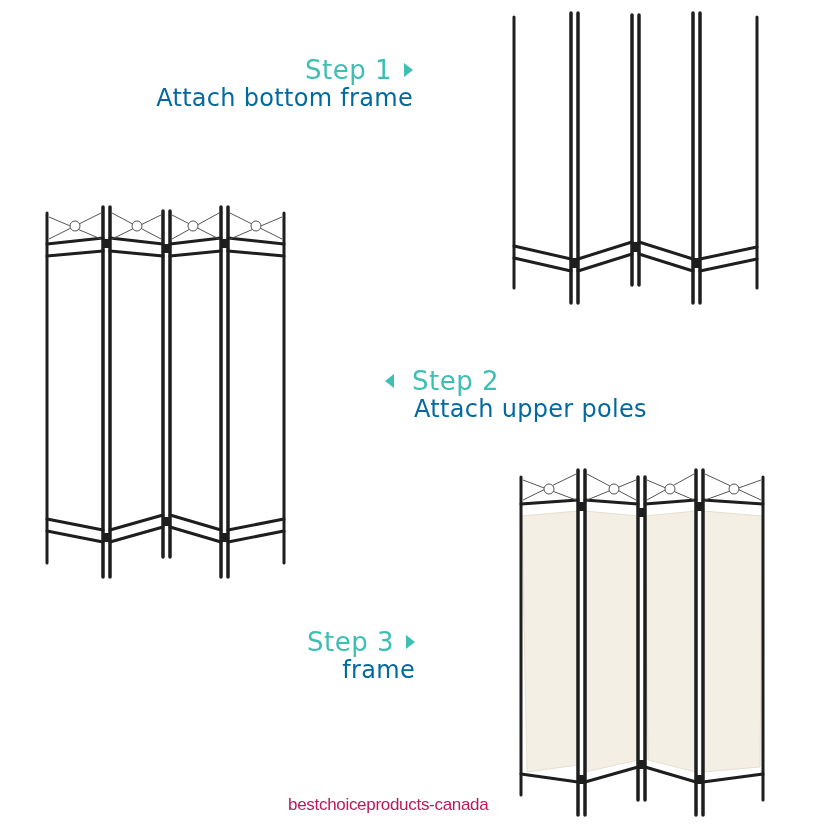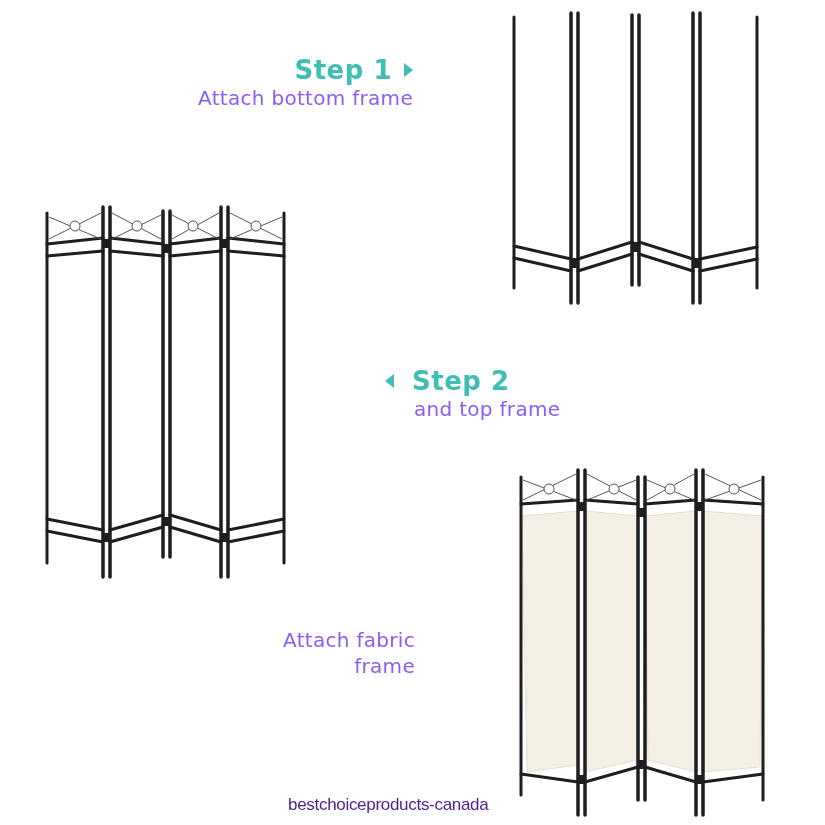--- a/index.html
+++ b/index.html
@@ -13,30 +13,30 @@
       position: relative;
       overflow: hidden;
       font-family: "DejaVu Sans", sans-serif;
     }
     .step-block {
       position: absolute;
     }
     .step-title {
       color: #3fbfb4;
       font-size: 26px;
-      font-weight: bold;
+      font-weight: normal;
       letter-spacing: 0.5px;
       line-height: 30px;
       white-space: nowrap;
       display: flex;
       align-items: center;
     }
     .step-desc {
-      color: #8b5cf6;
-      font-size: 20px;
+      color: #0369a1;
+      font-size: 24px;
       line-height: 26px;
       font-weight: normal;
       letter-spacing: 0.3px;
       white-space: nowrap;
     }
     .align-right { text-align: right; }
     .align-right .step-title { justify-content: flex-end; }
     .arrow-right {
       display: inline-block;
       width: 0; height: 0;
@@ -62,21 +62,21 @@
       position: absolute;
     }
     #ill-step1 { left: 500px; top: 10px; width: 280px; height: 300px; }
     #ill-step2 { left: 30px; top: 195px; width: 270px; height: 390px; }
     #ill-step3 { left: 505px; top: 460px; width: 280px; height: 360px; }
 
     .watermark {
       position: absolute;
       left: 288px;
       top: 795px;
-      color: #4c1d95;
+      color: #be185d;
       font-family: "Liberation Sans", sans-serif;
       font-size: 17px;
       letter-spacing: -0.3px;
       white-space: nowrap;
     }
   </style>
 </head>
 <body>
 
 <div class="step-block align-right" id="step1">
@@ -85,25 +85,28 @@
     <span class="arrow-right"></span>
   </div>
   <div class="step-desc">Attach bottom frame</div>
 </div>
 
 <div class="step-block" id="step2">
   <div class="step-title">
     <span class="arrow-left"></span>
     <span>Step 2</span>
   </div>
-  <div class="step-desc">and top frame</div>
+  <div class="step-desc">Attach upper poles</div>
 </div>
 
 <div class="step-block align-right" id="step3">
-  <div class="step-desc">Attach fabric</div>
+  <div class="step-title">
+    <span>Step 3</span>
+    <span class="arrow-right"></span>
+  </div>
   <div class="step-desc">frame</div>
 </div>
 
 <div class="illustration" id="ill-step1">
   <svg width="280" height="300" viewBox="0 0 280 300">
     <g stroke="#1e1e1e" stroke-linecap="round" fill="none">
 
       <line x1="14" y1="7" x2="14" y2="278" stroke-width="3"></line>
       <line x1="71" y1="3" x2="71" y2="293" stroke-width="3.5"></line>
       <line x1="78" y1="3" x2="78" y2="293" stroke-width="3.5"></line>

